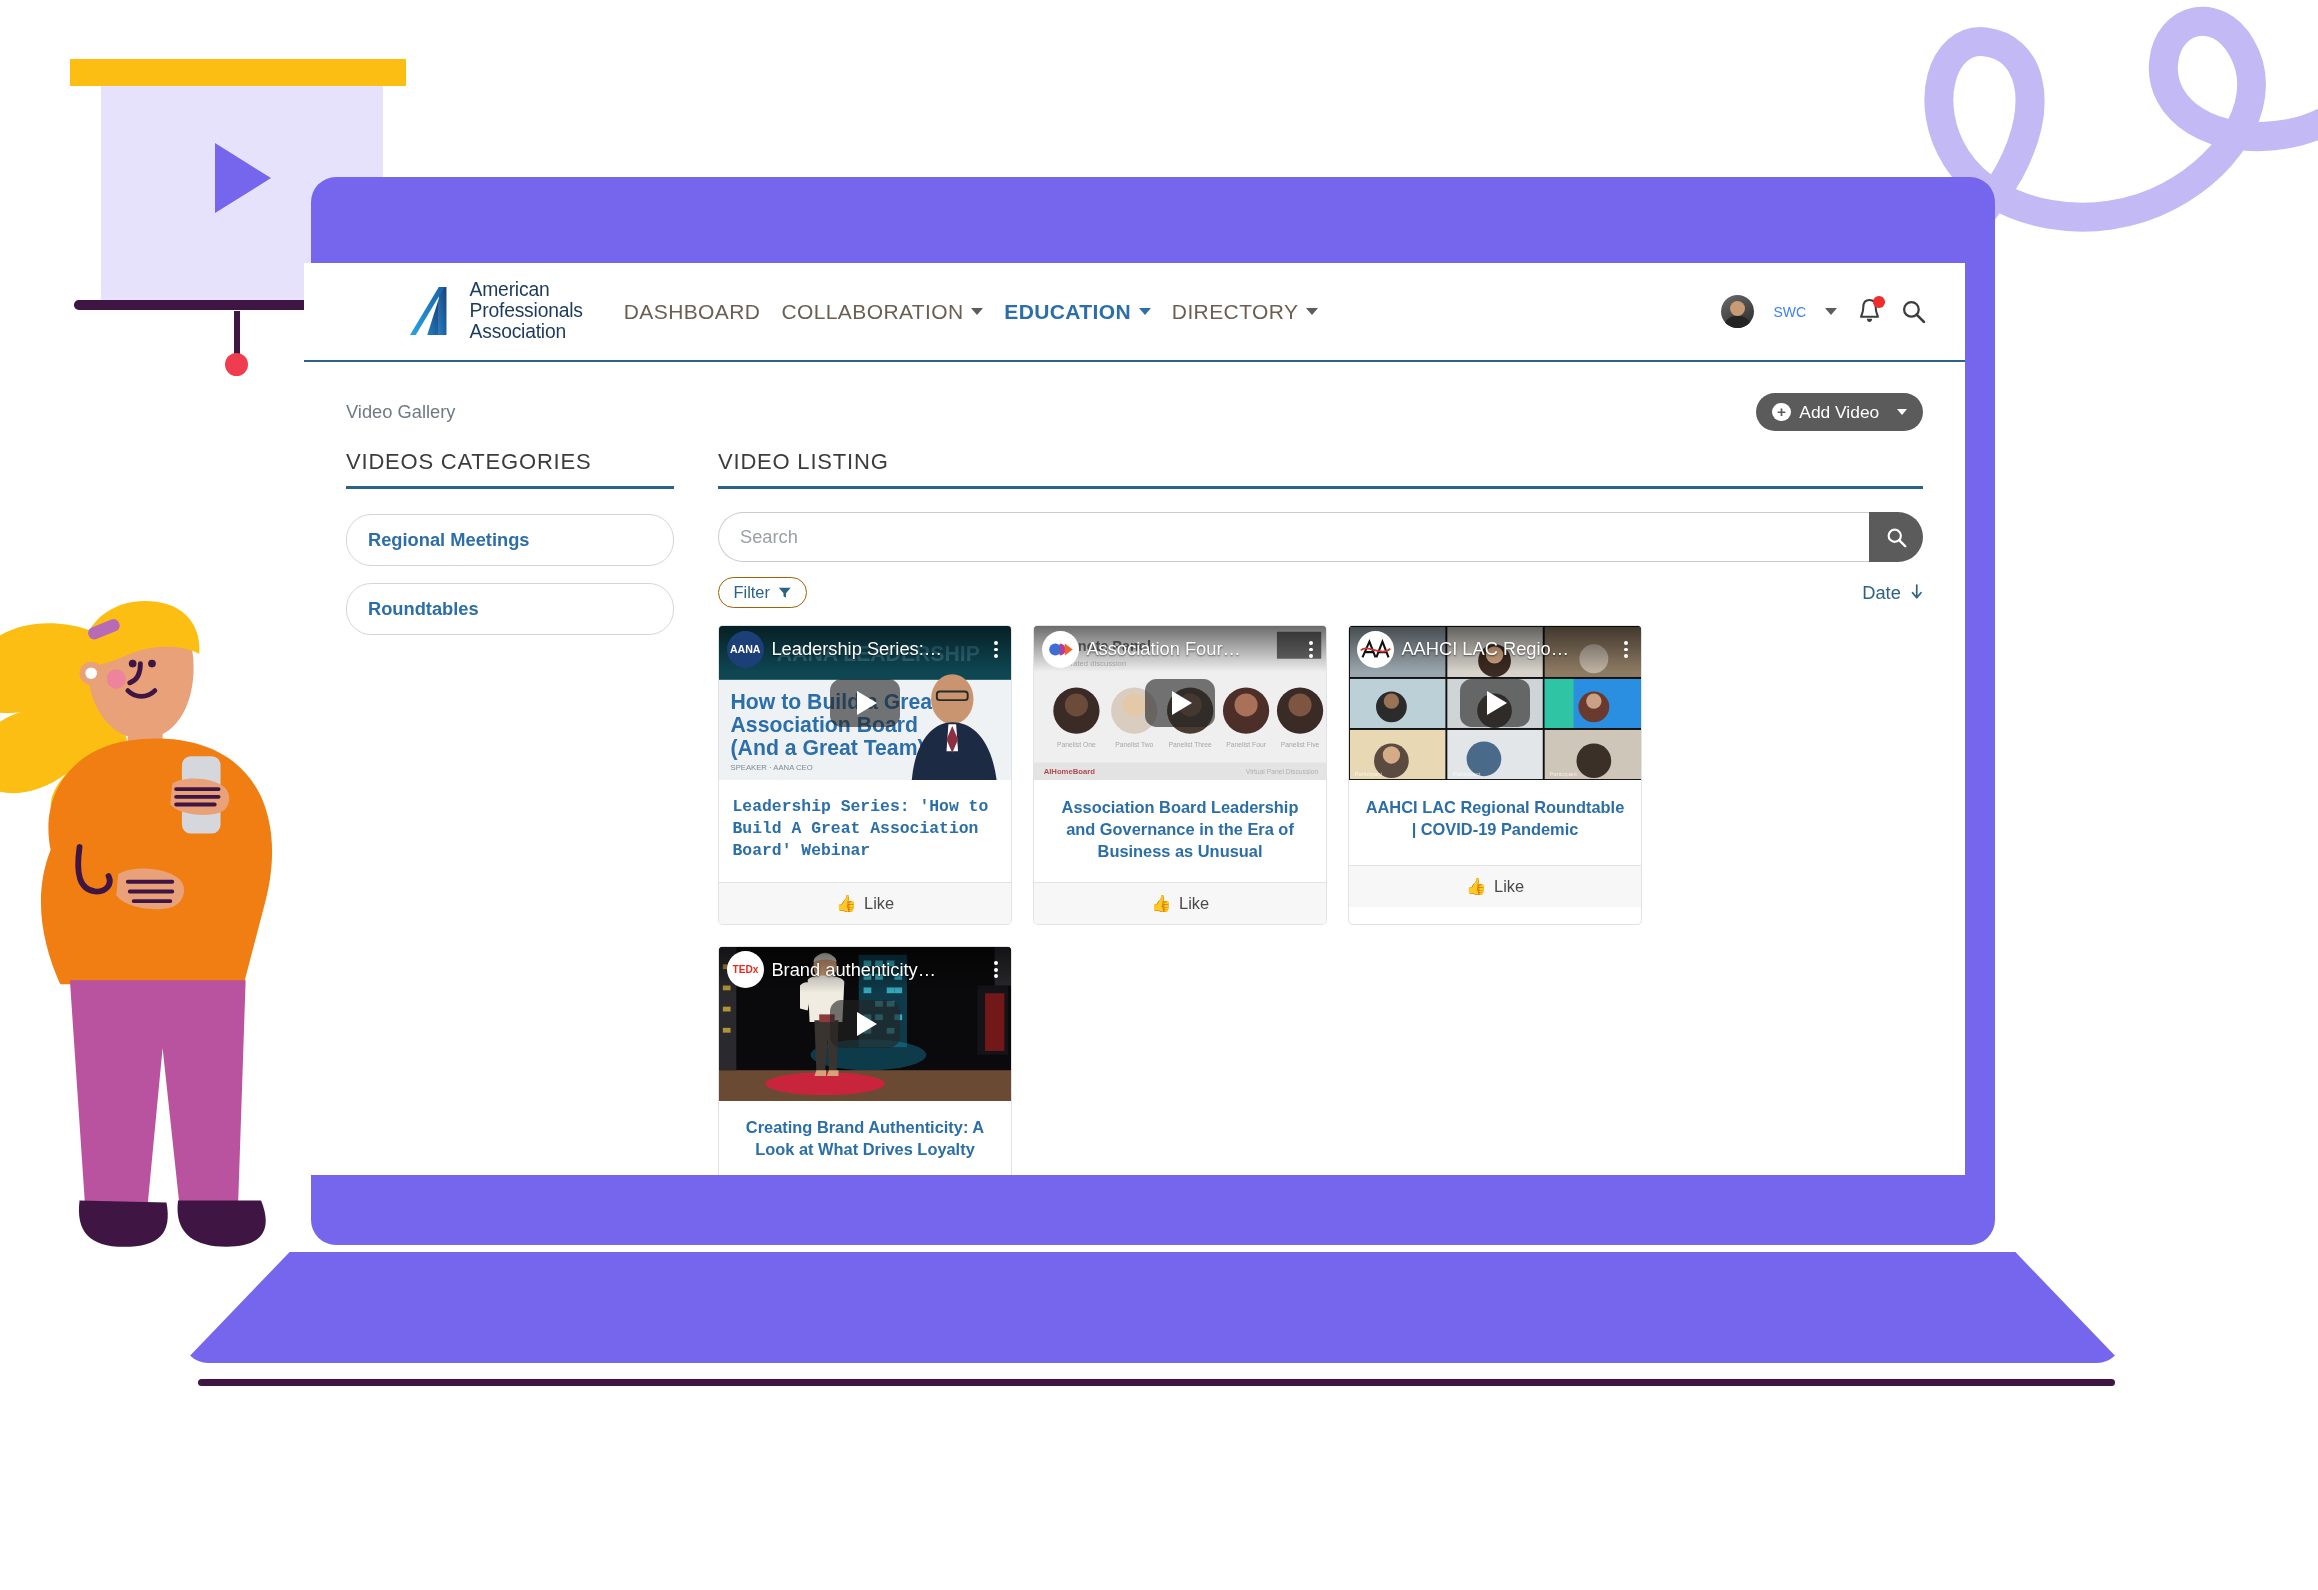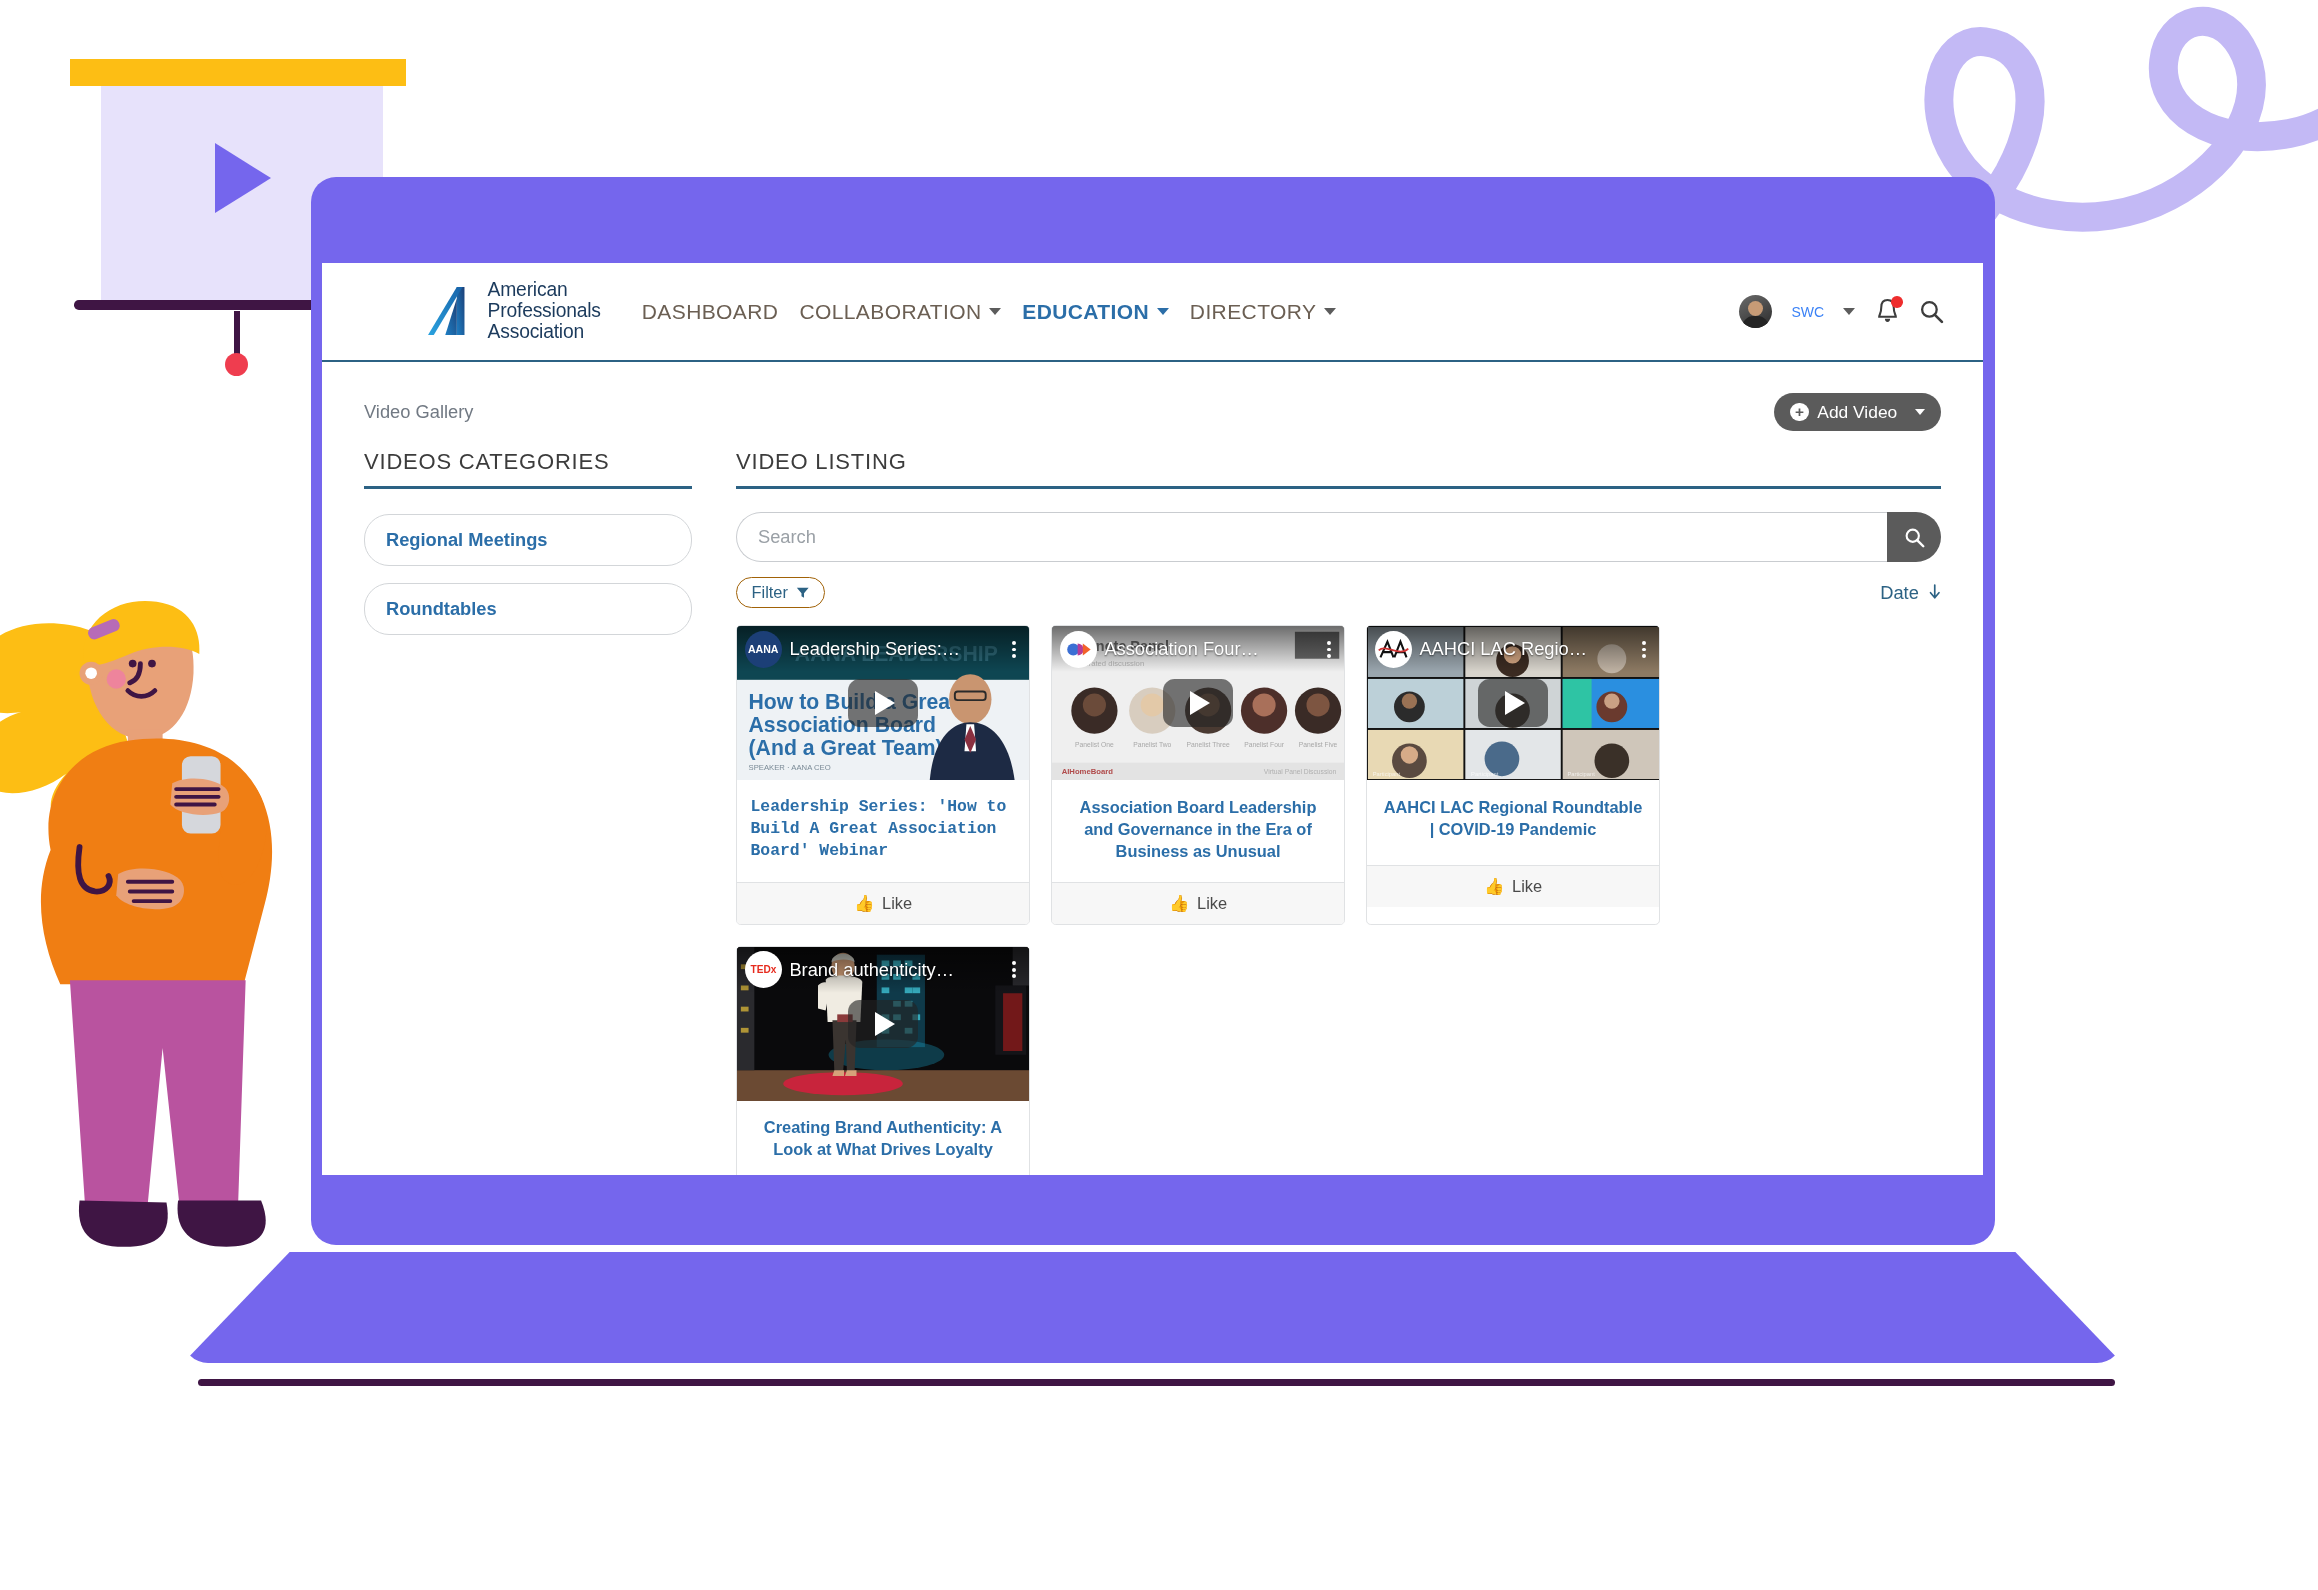--- a/index.html
+++ b/index.html
@@ -31,21 +31,21 @@
 
   
   .laptop-body { position:absolute; left:311px; top:177px; width:1684px; height:1068px;
                  background:#7566ed; border-radius:25px; }
   .laptop-base { position:absolute; left:183px; top:1252px; width:1939px; height:111px;
                  background:#7566ed; border-radius:15.4px 15.4px 25px 25px;
                  clip-path: polygon(5.5% 0, 94.5% 0, 100% 100%, 0 100%); }
   .laptop-line { position:absolute; left:198px; top:1379px; width:1917px; height:6.8px; background:#3f1544; border-radius:3.9px; }
 
   
-  .viewport { position:absolute; left:322px; top:263px; width:1661px; height:912px;
+  .viewport { position:absolute; left:304px; top:263px; width:1661px; height:912px;
               background:#ffffff; overflow:hidden; }
 
   
   .navbar { position:relative; height:99px; background:#fff; border-bottom:2.9px solid #2c6284;
             display:flex; align-items:center; padding:0 39px 0 106px; }
   .brand { display:flex; align-items:center; gap:11.6px; }
   .brand-mark { width:48px; height:52px; flex:none; }
   .brand-text { display:flex; flex-direction:column; line-height:1.08; }
   .brand-text span { font-size:19.3px; color:#1b3a5c; letter-spacing:-0.2px; }
   .nav-links { display:flex; align-items:center; gap:21px; margin-left:41px; }

